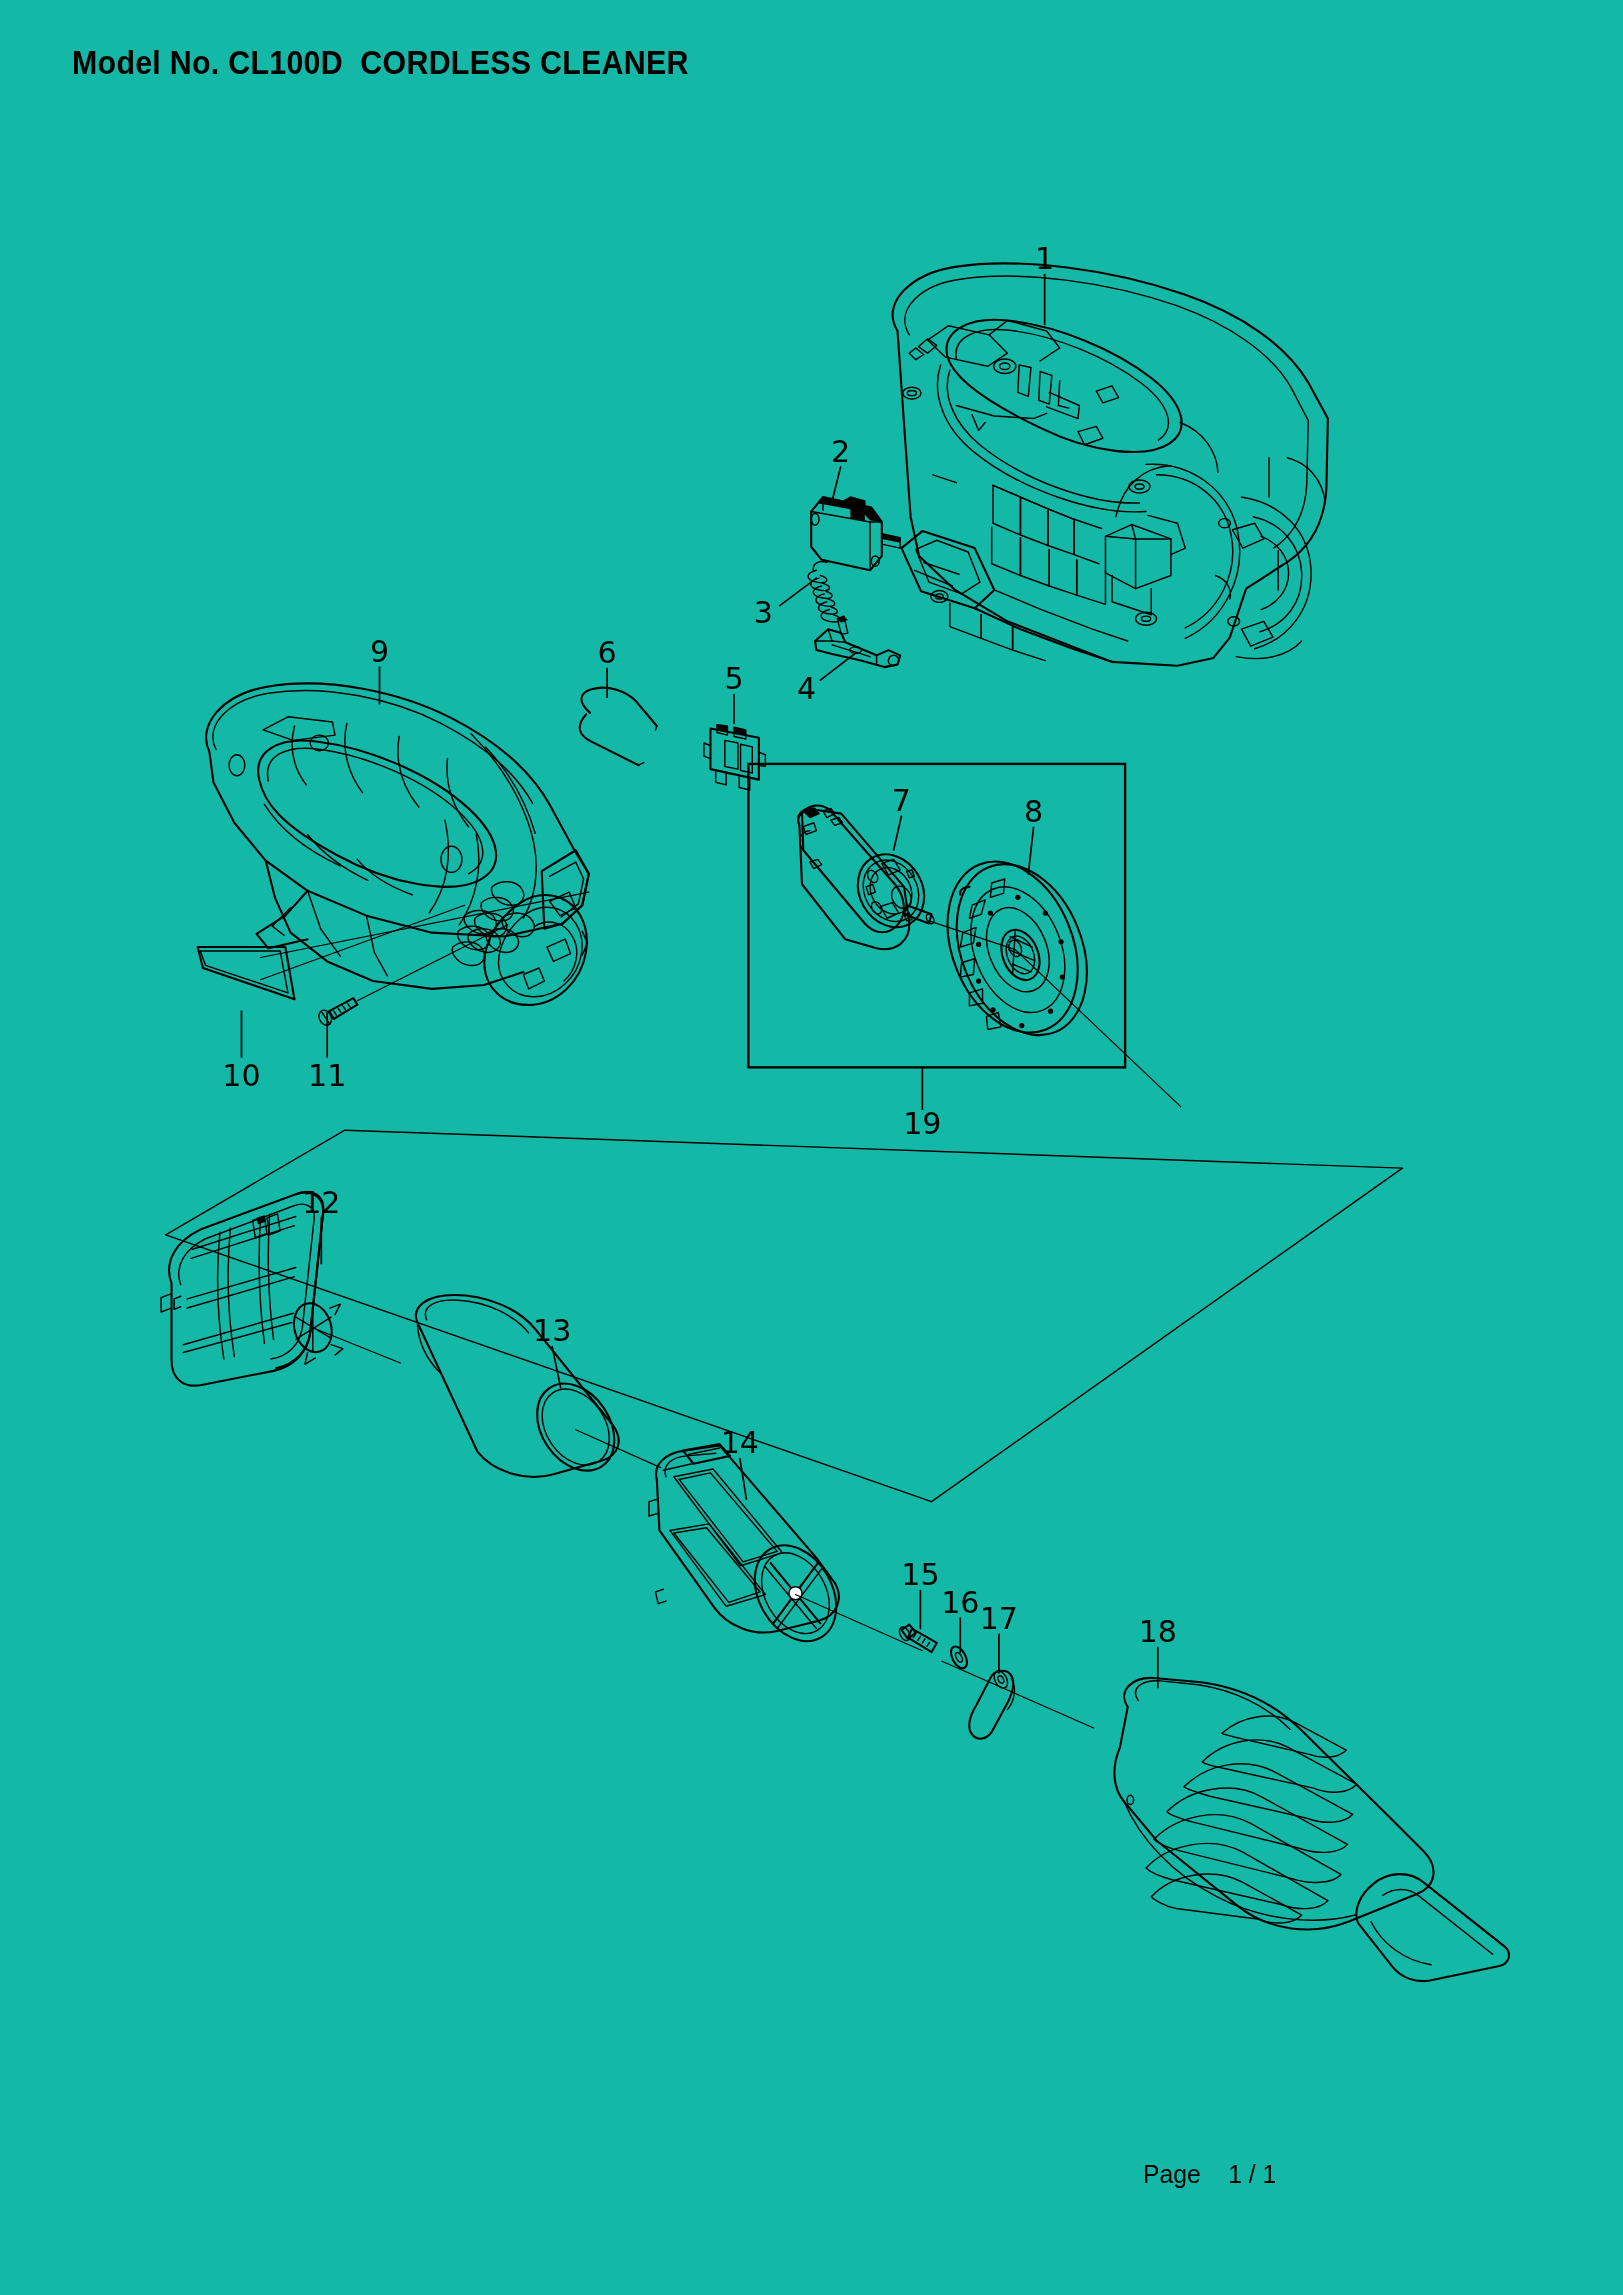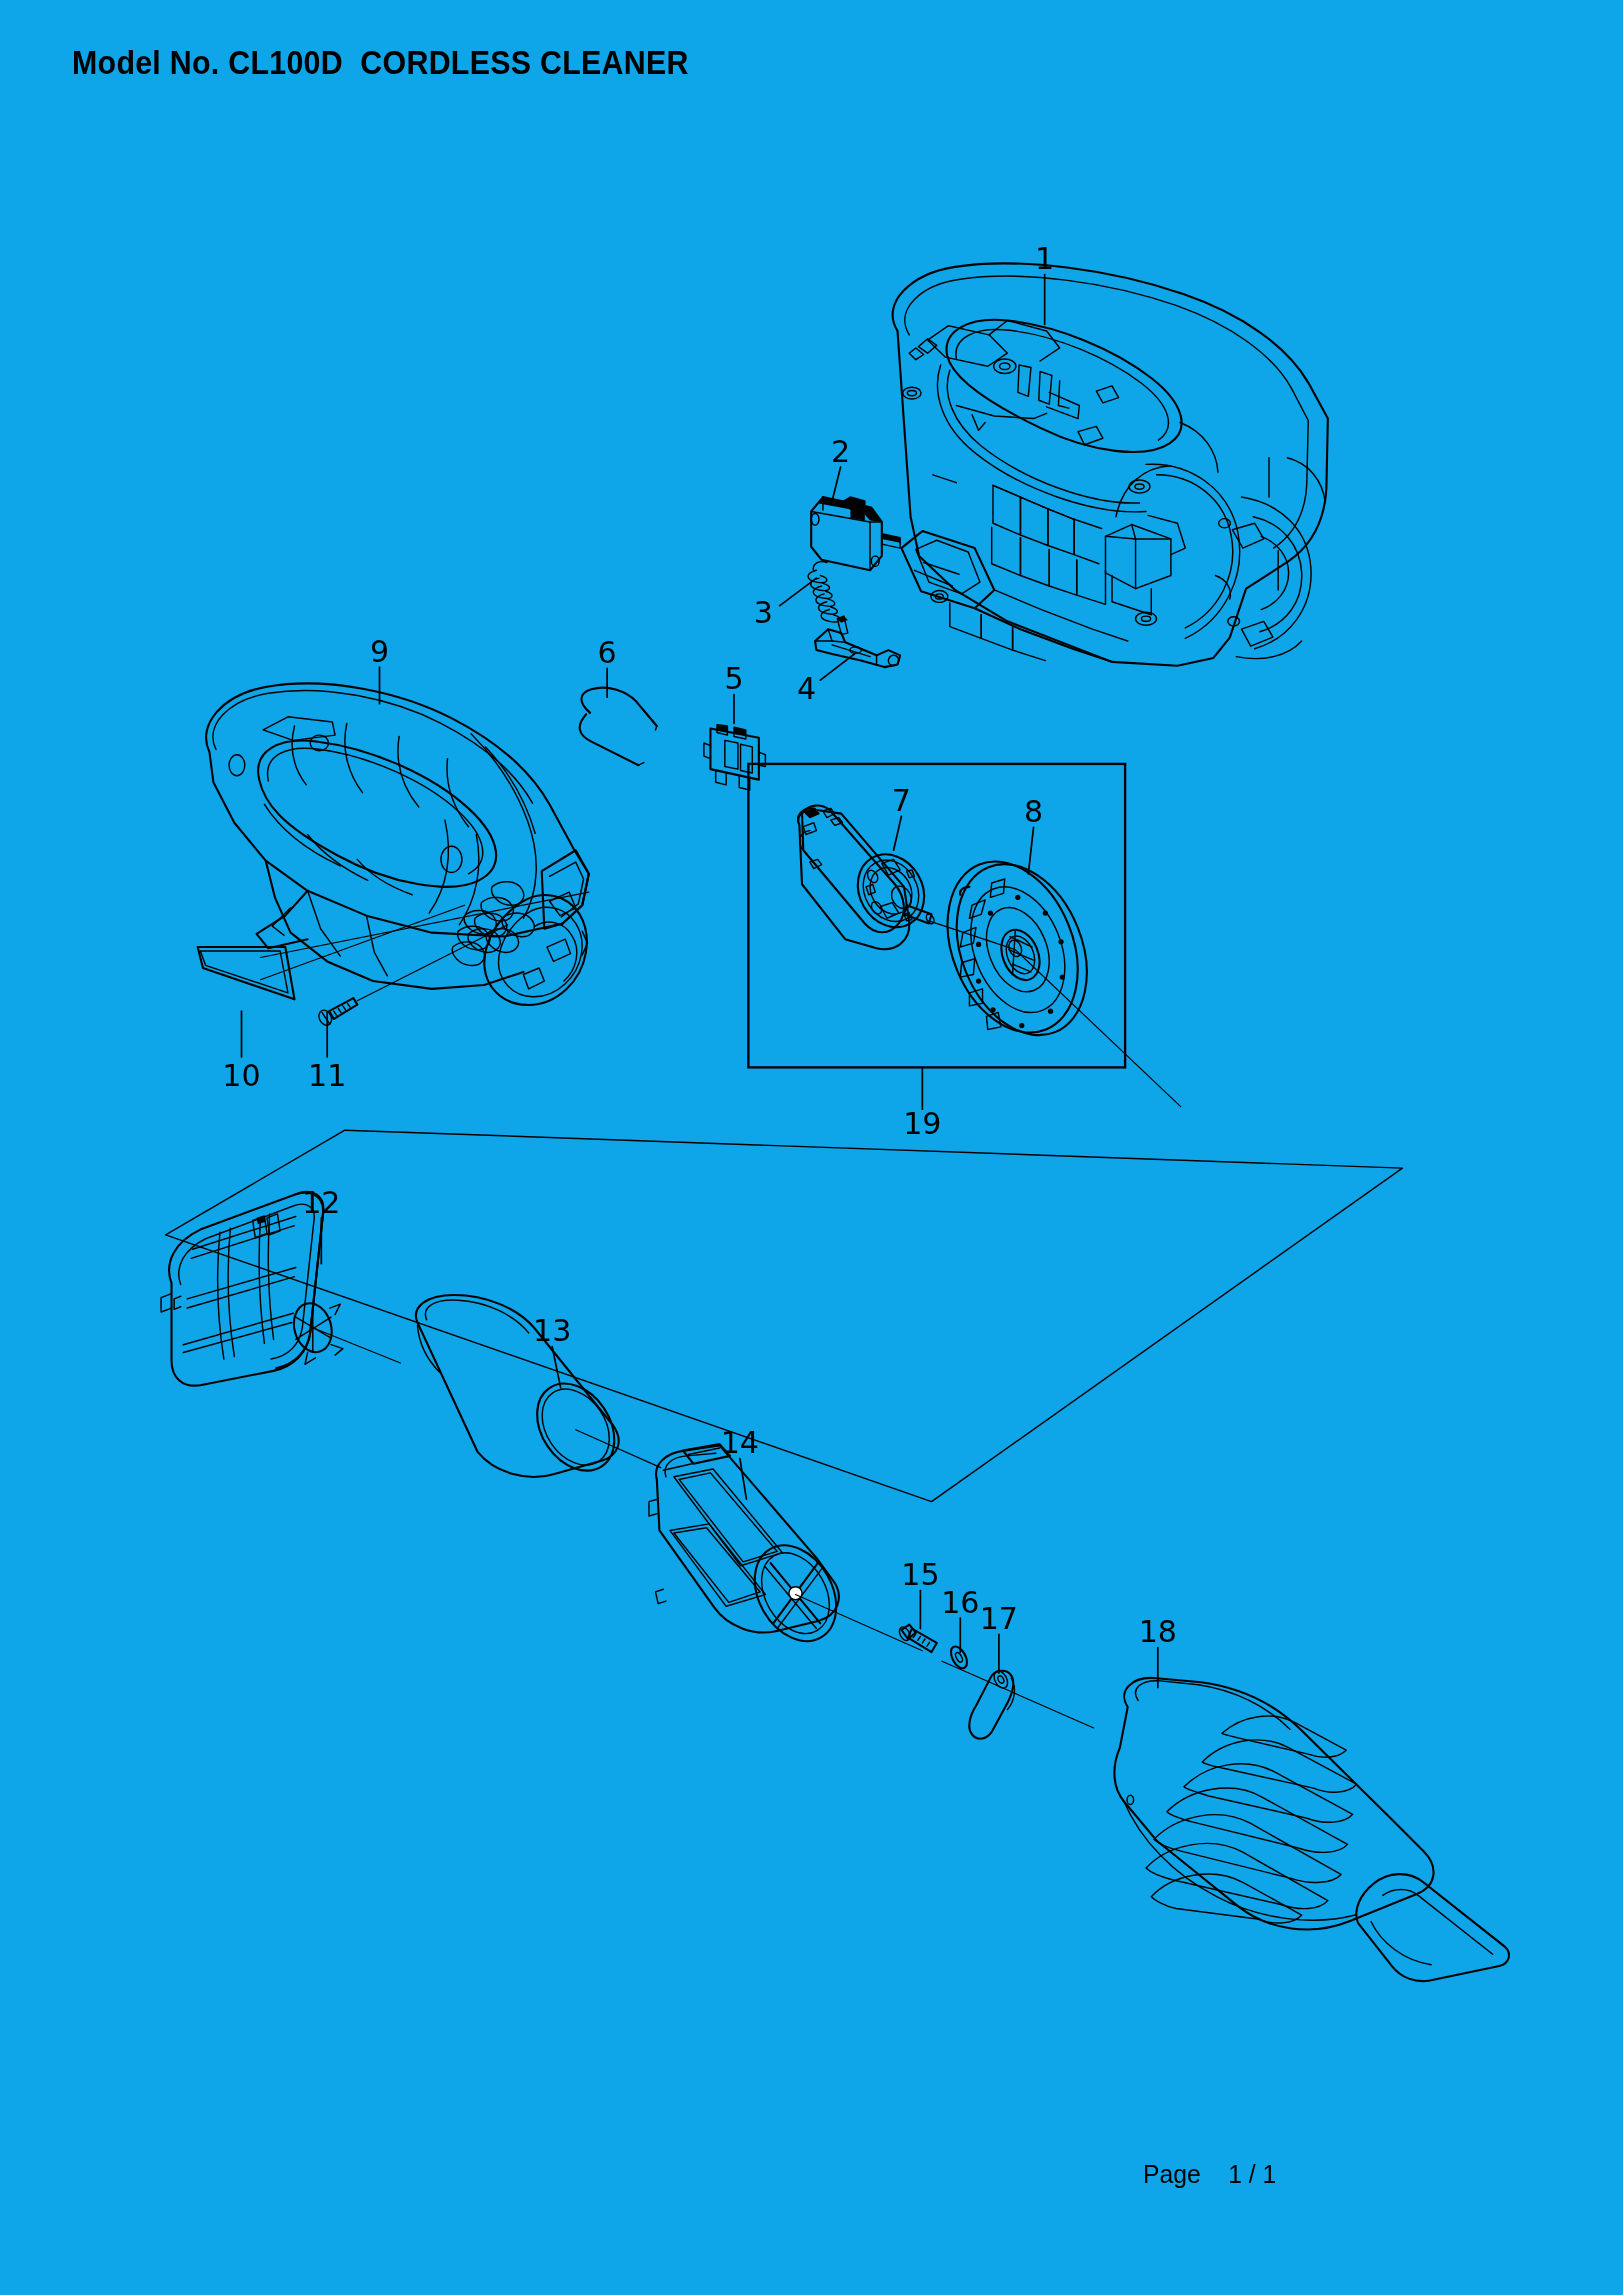--- a/index.html
+++ b/index.html
@@ -12,21 +12,21 @@
     width: 1623px;
     height: 2295px;
     position: relative;
     overflow: hidden;
     font-family: "Liberation Sans", sans-serif;
     color: #000000;
   }
   .page {
     position: absolute;
     inset: 0;
-    background: #0ea5e9;
+    background: #14b8a6;
     padding-left: 24px;
   }
   .title {
     position: absolute;
     left: 72px;
     top: 44px;
     font-family: "Liberation Sans", sans-serif;
     font-weight: bold;
     font-size: 33px;
     letter-spacing: 0.3px;

